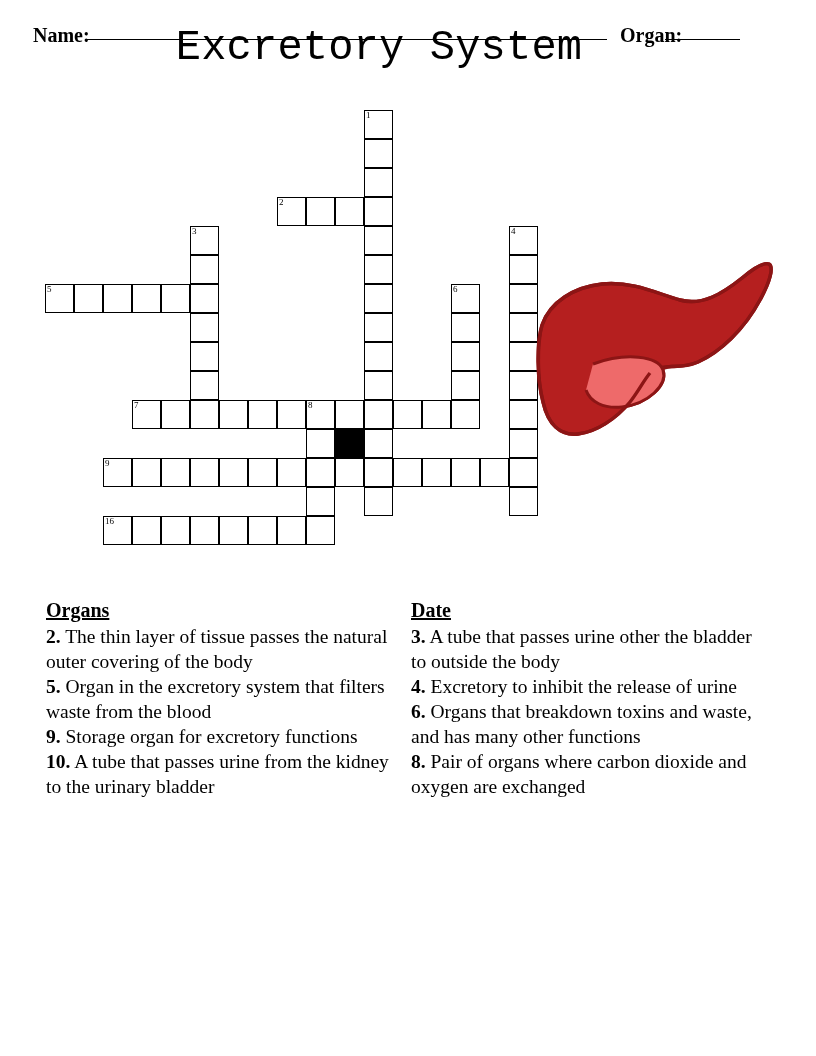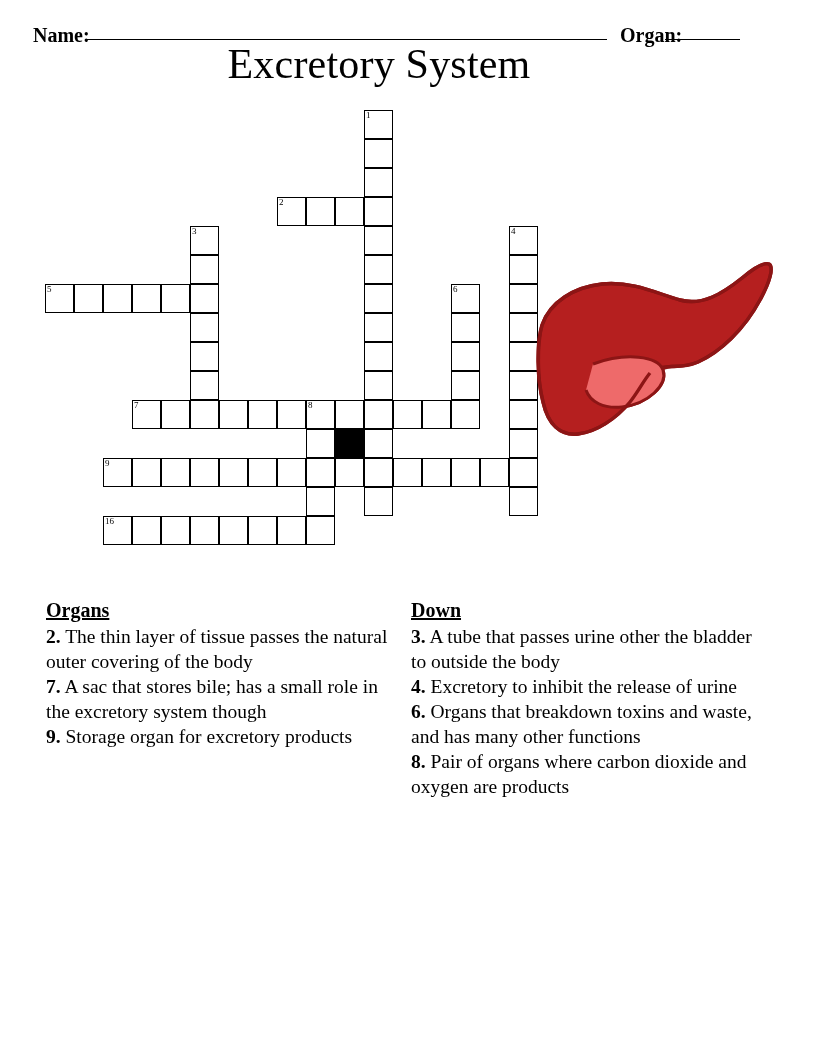--- a/index.html
+++ b/index.html
@@ -21,23 +21,23 @@
     position:absolute;left:86px;top:19px;width:521px;
     border-bottom:1.4px solid #000;
   }
   .hdr .date-lbl{position:absolute;left:620px;top:4px;}
   .hdr .date-rule{
     position:absolute;left:665px;top:19px;width:75px;
     border-bottom:1.4px solid #000;
   }
 
   .title{
-    position:absolute;left:0;top:40px;width:758px;
+    position:absolute;left:0;top:24px;width:758px;
     text-align:center;font-size:42px;font-weight:normal;
-    font-family:Liberation Serif, serif;letter-spacing:.2px;
+    font-family:Liberation Mono, monospace;letter-spacing:.2px;
   }
 
   
   #grid{position:absolute;left:0;top:0;width:816px;height:600px;}
   .cell{
     position:absolute;box-sizing:border-box;
     border:1.6px solid #000;background:#fff;
   }
   .cell.blk{background:#000;border-color:#000;}
   .cnum{
@@ -193,30 +193,31 @@
                C 66 180, 86 167, 100 150 C 108 140, 114 128, 120 121" fill="none" stroke="#8C1515" stroke-width="3.4"></path>
     </svg>
   </div>
 
   <div class="clues">
 
     <div class="col across">
       <div class="colhead">Organs</div>
       <div id="across-list">
           <p class="clue"><b>2.</b><span> The thin layer of tissue passes the natural outer covering of the body</span></p>
-          <p class="clue"><b>7.</b><span> A sac that stores bile; has a small role in the excretory system though</span></p>
-          <p class="clue"><b>9.</b><span> Storage organ for excretory products</span></p>
+          <p class="clue"><b>5.</b><span> Organ in the excretory system that filters waste from the blood</span></p>
+          <p class="clue"><b>9.</b><span> Storage organ for excretory functions</span></p>
+          <p class="clue"><b>10.</b><span> A tube that passes urine from the kidney to the urinary bladder</span></p>
         </div>
     </div>
 
     <div class="col down">
-      <div class="colhead">Down</div>
+      <div class="colhead">Date</div>
       <div id="down-list">
           <p class="clue"><b>3.</b><span> A tube that passes urine other the bladder to outside the body</span></p>
           <p class="clue"><b>4.</b><span> Excretory to inhibit the release of urine</span></p>
           <p class="clue"><b>6.</b><span> Organs that breakdown toxins and waste, and has many other functions</span></p>
-          <p class="clue"><b>8.</b><span> Pair of organs where carbon dioxide and oxygen are products</span></p>
+          <p class="clue"><b>8.</b><span> Pair of organs where carbon dioxide and oxygen are exchanged</span></p>
         </div>
     </div>
 
   </div>
 
 </div>
 
 </body></html>

